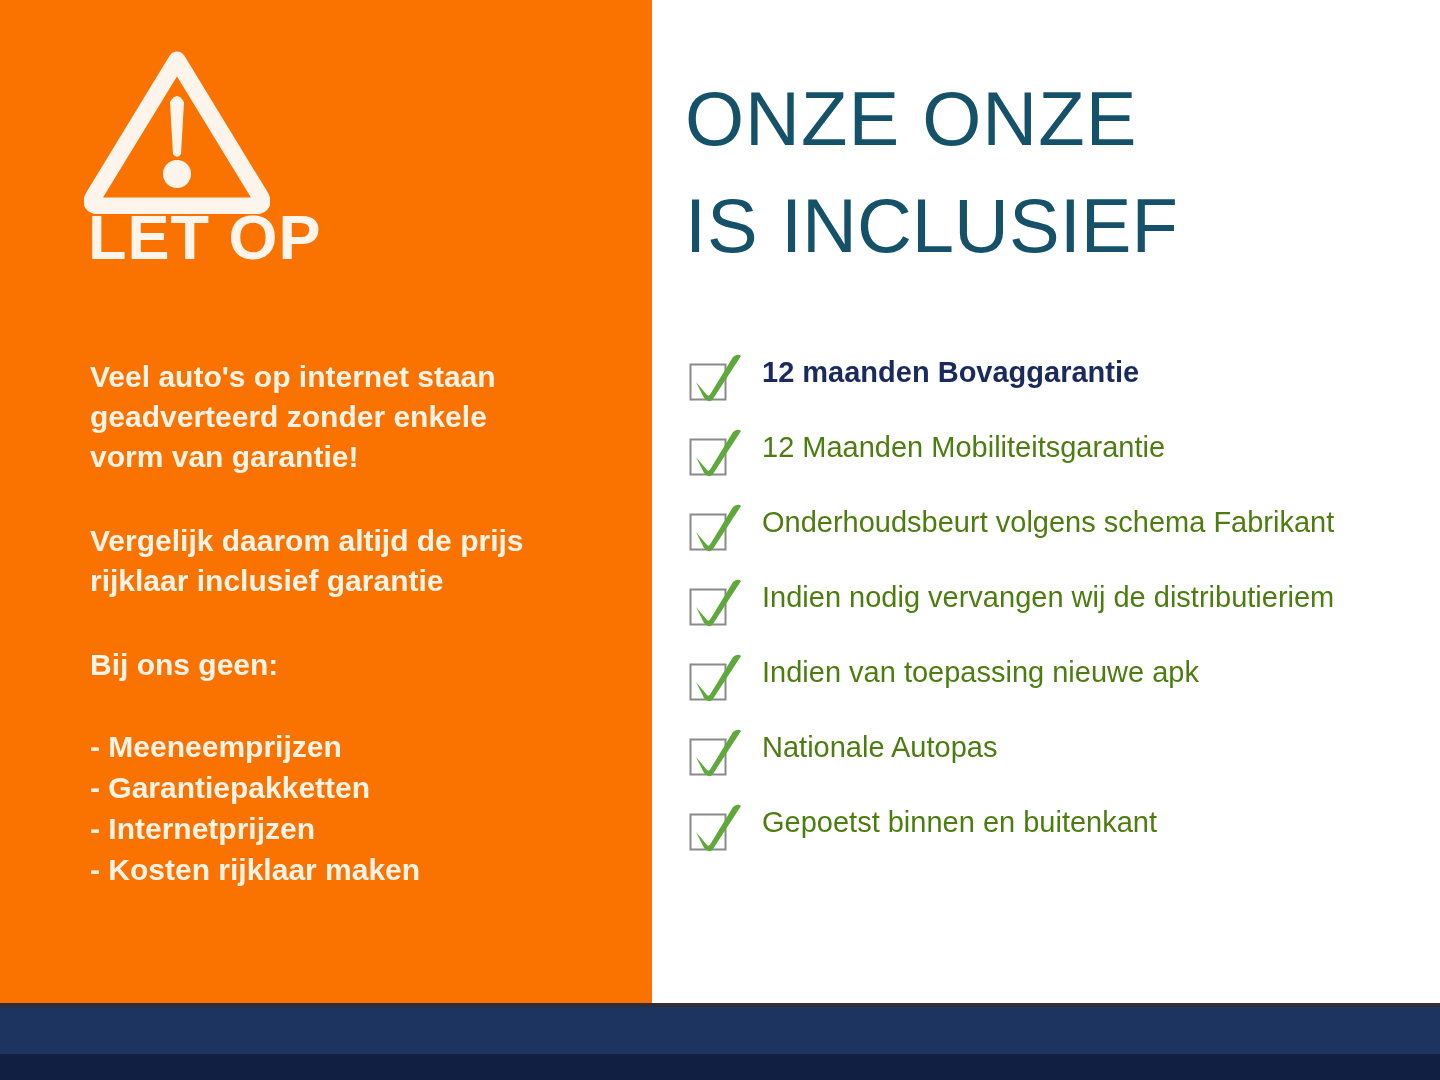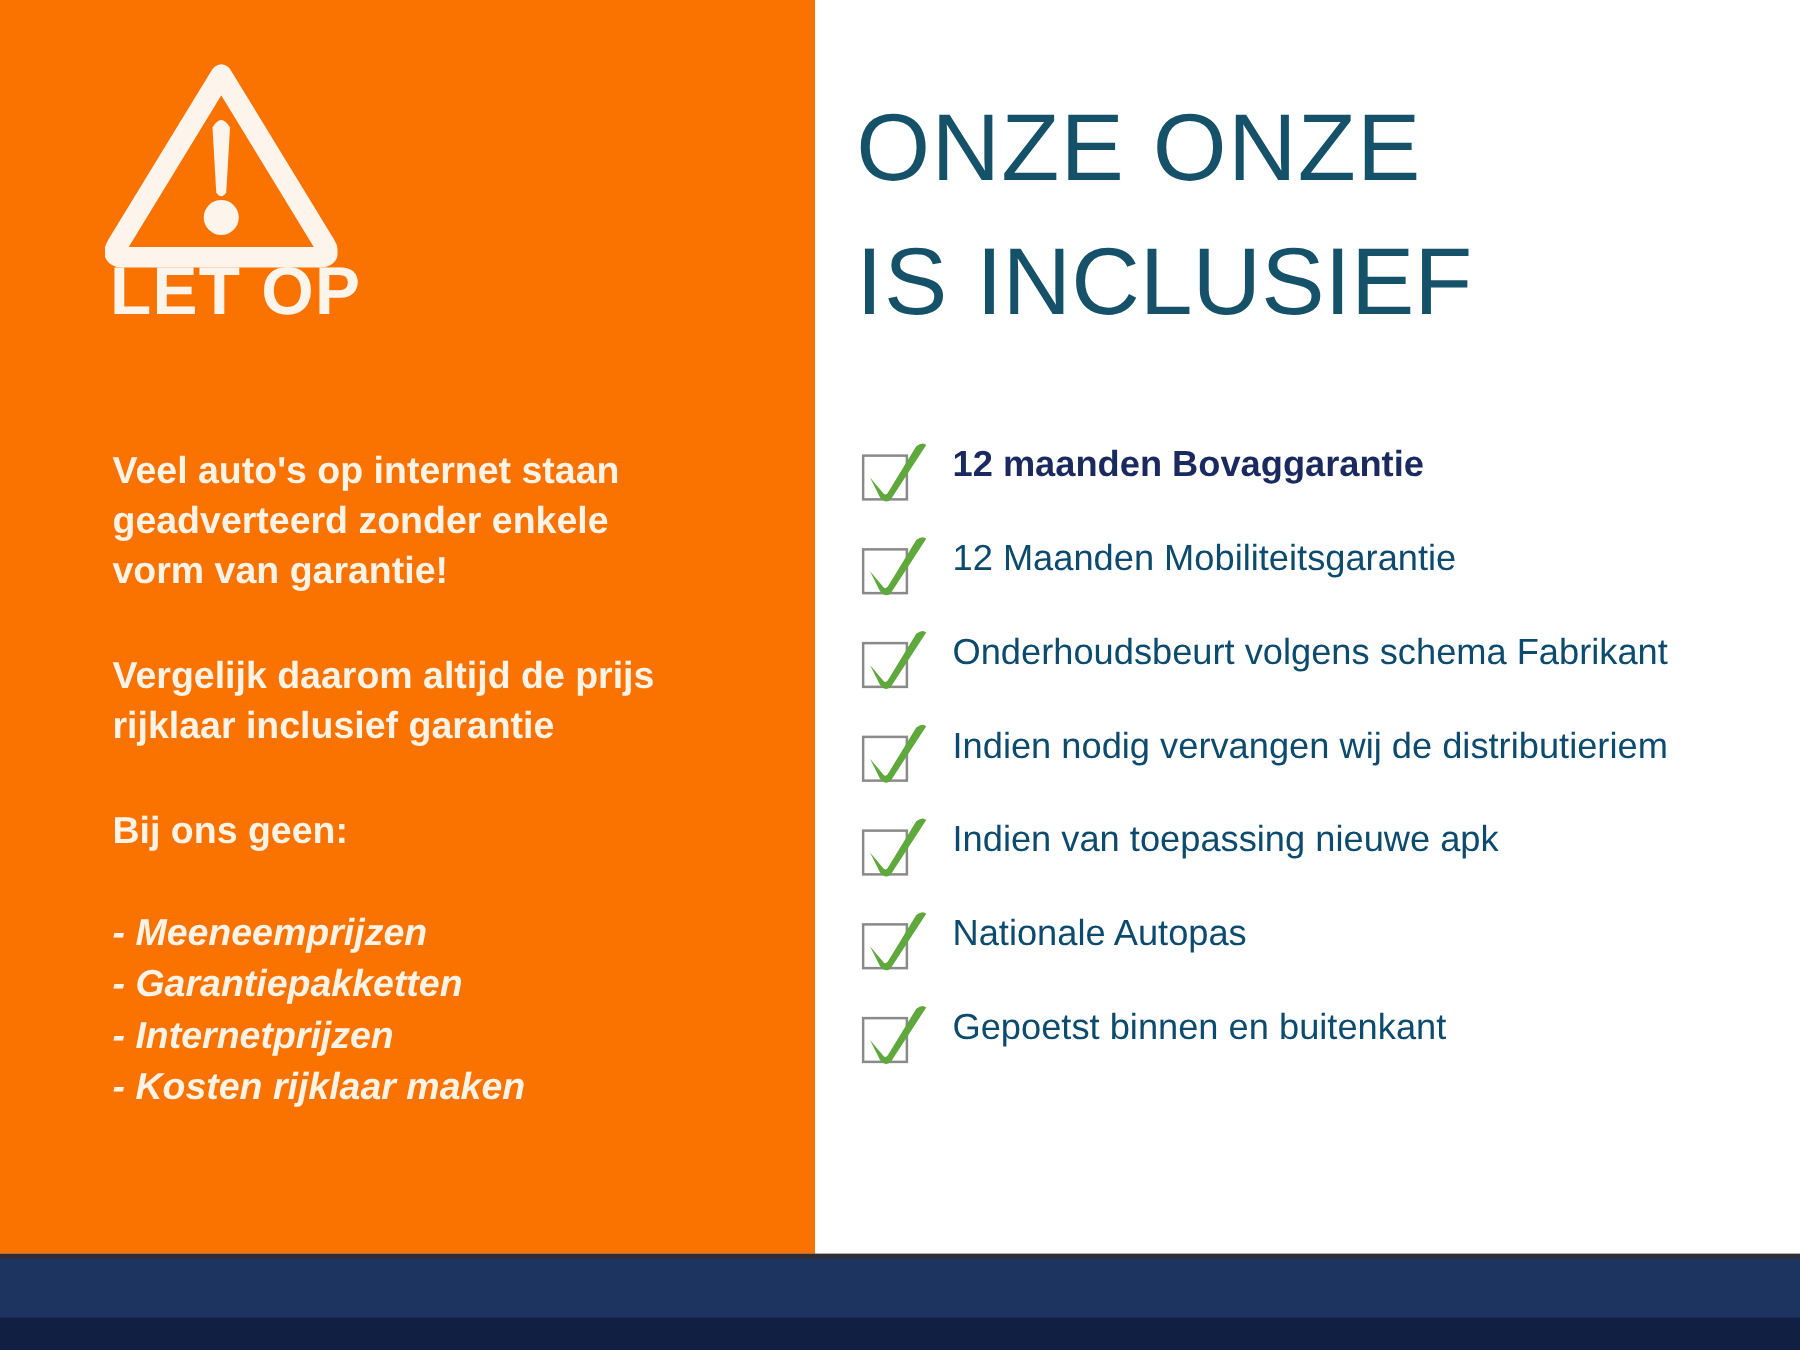--- a/index.html
+++ b/index.html
@@ -31,21 +31,21 @@
     left: 84px;
     top: 46px;
     width: 186px;
     height: 168px;
   }
 
   #let-op-title {
     position: absolute;
     left: 88px;
     top: 206px;
-    font-size: 54px;
+    font-size: 63px;
     font-weight: bold;
     letter-spacing: 1px;
     color: #fdf5ec;
     line-height: 1.0;
     white-space: nowrap;
   }
 
   .orange-para {
     position: absolute;
     left: 90px;
@@ -65,21 +65,21 @@
     top: 726px;
     color: #fdf3e6;
     font-weight: bold;
     font-size: 30px;
     line-height: 41px;
     width: 540px;
     list-style: none;
     margin: 0;
     padding: 0;
   }
-  #exclusion-list li { white-space: nowrap; font-style: italic; }
+  #exclusion-list li { white-space: nowrap; }
 
   
   #white-panel {
     position: absolute;
     left: 652px;
     top: 0;
     width: 788px;
     height: 1003px;
     background: #ffffff;
   }
@@ -121,21 +121,21 @@
     top: 0px;
     width: 56px;
     height: 56px;
   }
   .check-label {
     position: absolute;
     left: 77px;
     top: 2px;
     font-size: 29px;
     line-height: 36px;
-    color: #0c4a6e;
+    color: #4d7c0f;
     white-space: nowrap;
   }
   .check-label.first {
     font-weight: bold;
     color: #1b2a5e;
   }
 
   
   #bottom-bar {
     position: absolute;

